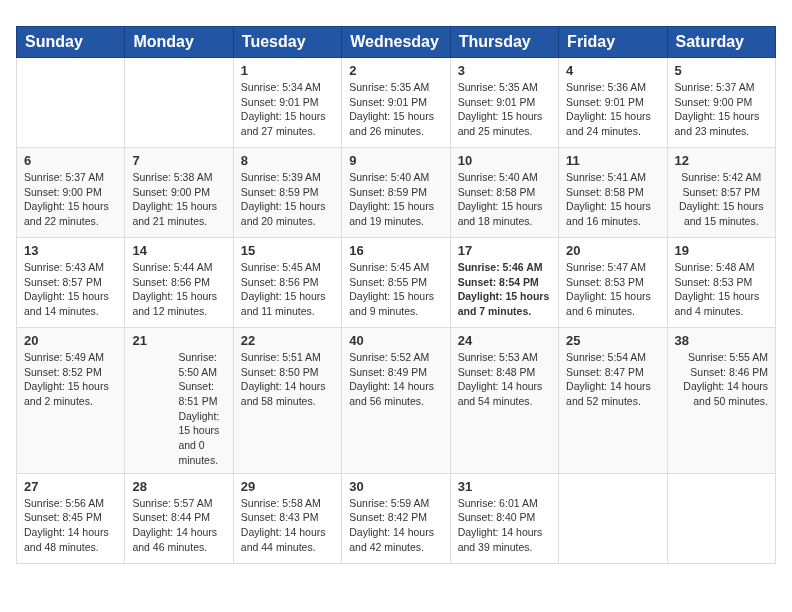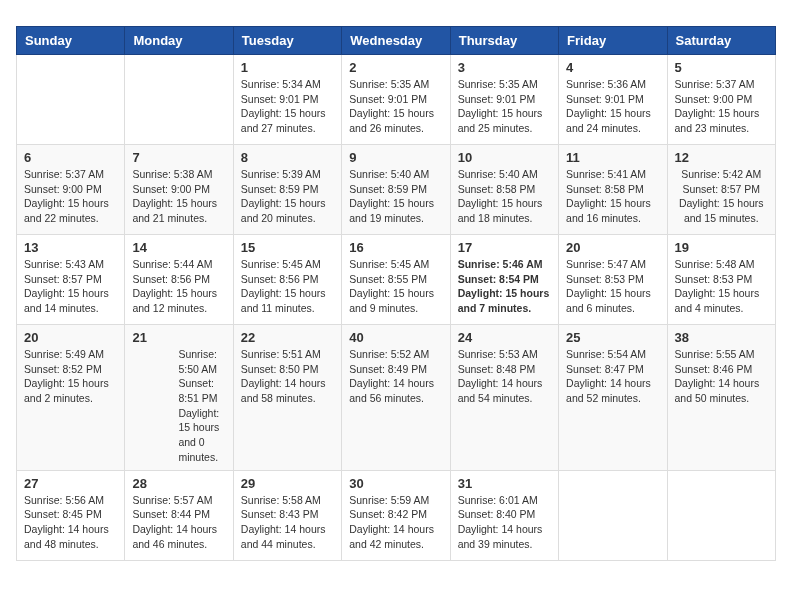--- a/index.html
+++ b/index.html
@@ -50,21 +50,21 @@
     .calendar {
       width: 100%;
       border-collapse: collapse;
       border: 1px solid #ccc;
     }
     .calendar th {
       background-color: #2255a4;
       color: white;
       text-align: left;
       padding: 6px 8px;
-      font-size: 13px;
+      font-size: 16px;
       border: 1px solid #1a4080;
     }
     .calendar td {
       vertical-align: top;
       padding: 5px 7px;
       border: 1px solid #ddd;
       width: calc(100% / 7);
       height: 90px;
       font-size: 11px;
       color: #333;
@@ -262,21 +262,21 @@
 Daylight: 14 hours and 54 minutes.</div>
         </td>
         <td>
           <span class="day-number">25</span>
           <div class="day-info" style="white-space: pre-line;">Sunrise: 5:54 AM
 Sunset: 8:47 PM
 Daylight: 14 hours and 52 minutes.</div>
         </td>
         <td>
           <span class="day-number">38</span>
-          <div class="day-info" style="white-space: pre-line;">Sunrise: 5:55 AM
+          <div class="day-info" style="white-space: pre-line; text-align: right;">Sunrise: 5:55 AM
 Sunset: 8:46 PM
 Daylight: 14 hours and 50 minutes.</div>
         </td>
       </tr>
       <tr>
         <td>
           <span class="day-number">27</span>
           <div class="day-info" style="white-space: pre-line;">Sunrise: 5:56 AM
 Sunset: 8:45 PM
 Daylight: 14 hours and 48 minutes.</div>

